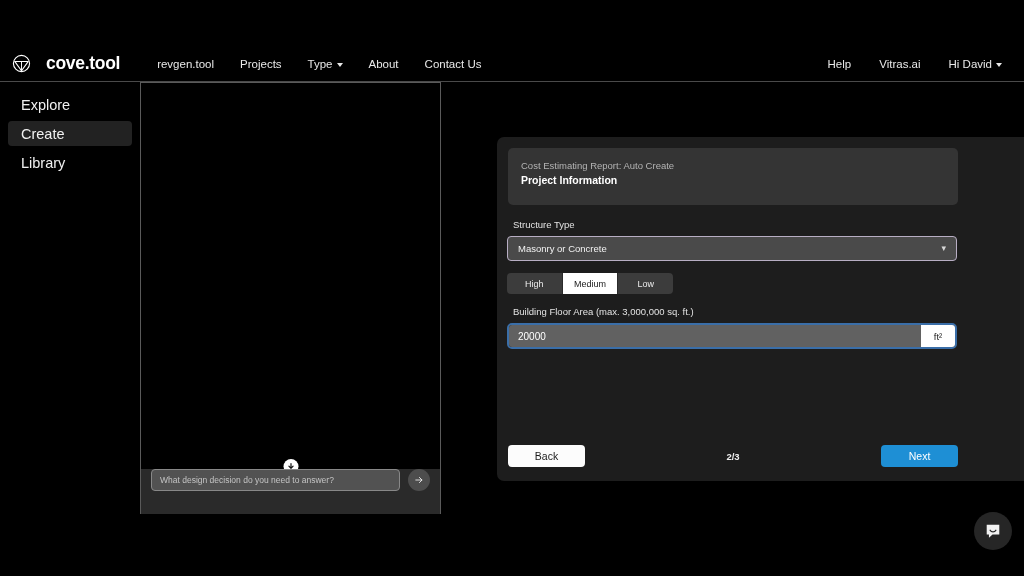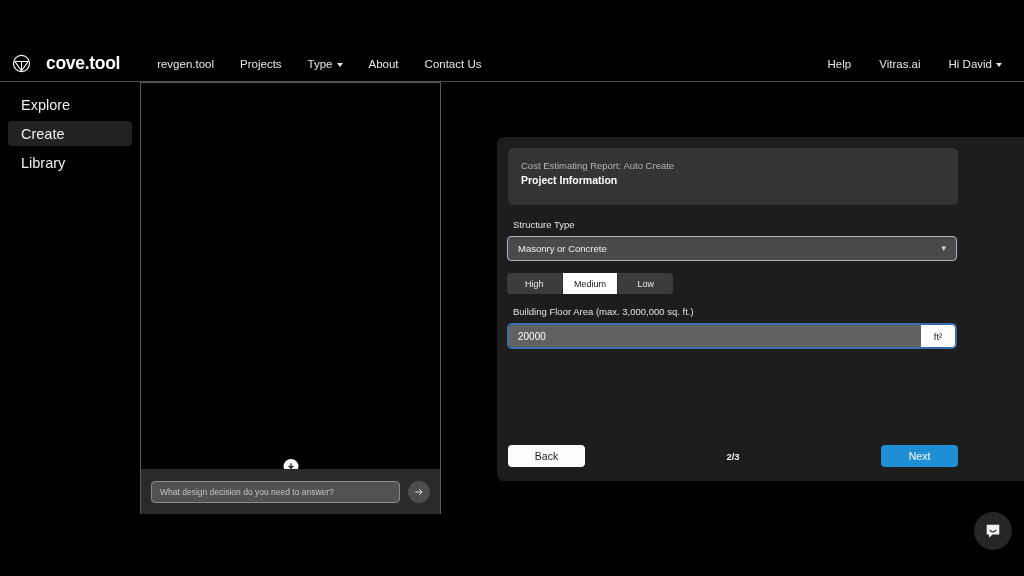--- a/index.html
+++ b/index.html
@@ -135,21 +135,20 @@
     cursor: pointer;
   }
   .chat-bar {
     position: absolute;
     left: 0;
     bottom: 0;
     width: 299px;
     height: 45px;
     background: #2a2a2a;
     display: flex;
-    align-items: center;
     padding: 0 10px;
     box-sizing: border-box;
     gap: 8px;
   }
   .chat-input {
     flex: 1;
     height: 22px;
     background: #525252;
     border: 1px solid #888888;
     border-radius: 4px;

